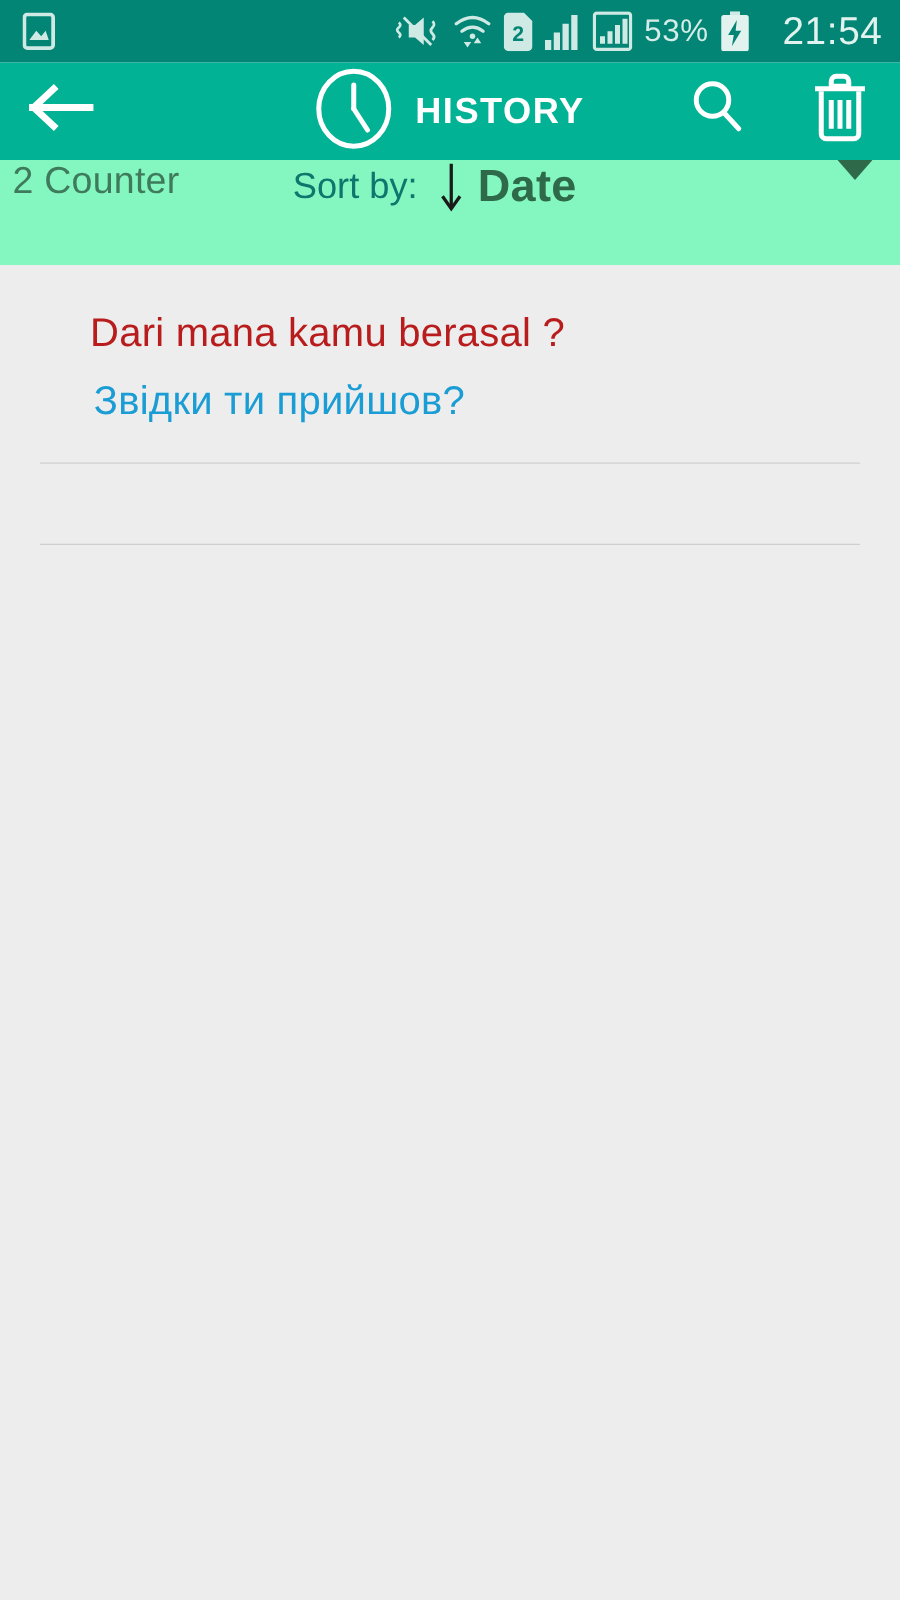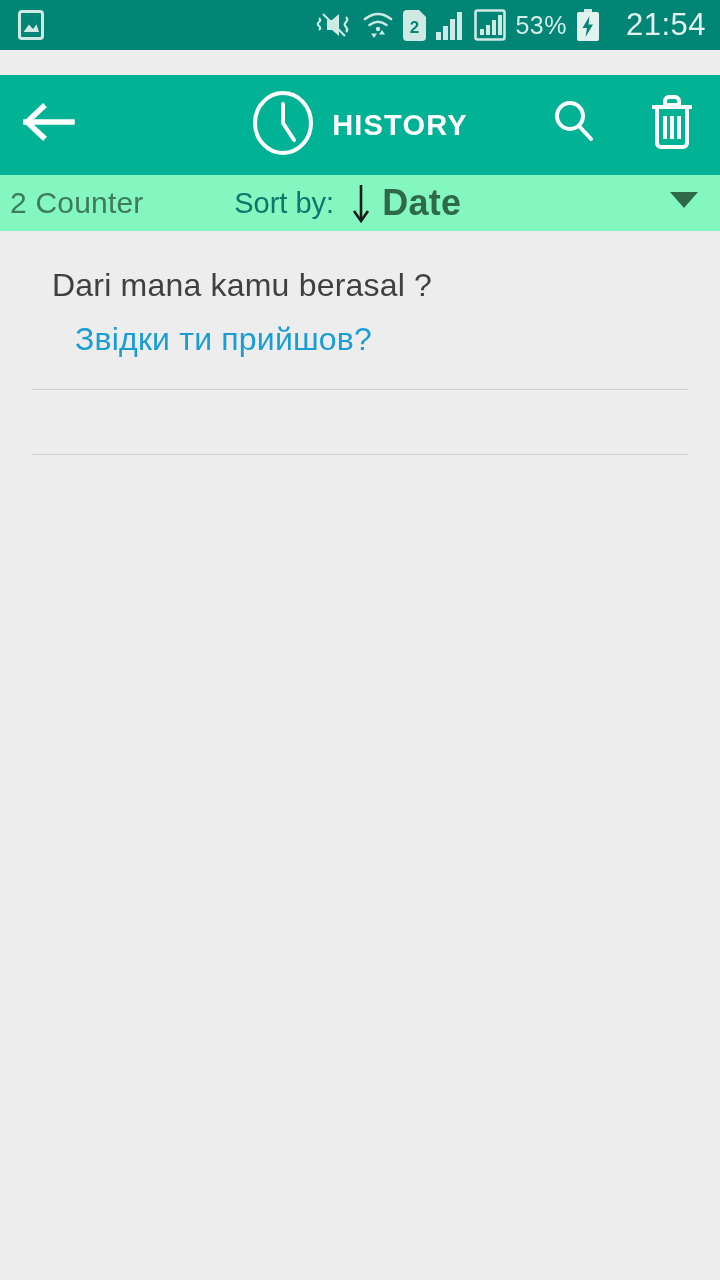--- a/index.html
+++ b/index.html
@@ -25,64 +25,63 @@
     font-size:25px; color:#d5ece8; letter-spacing:.5px;
     font-family:"Liberation Sans", sans-serif;
   }
   .sb-clock{
     font-size:31px; color:#e2f2ef; letter-spacing:.5px;
     margin-left:17px; font-family:"Liberation Sans", sans-serif;
   }
 
   
   .appbar{
-    height:100px; width:100%;
+    height:78px; width:100%;
     background:#02b295;
     display:flex; align-items:center;
     padding:0 24px 2px 22px;
     position:relative;
-    margin-top:25px;
   }
   .ab-back{ width:62px; display:flex; align-items:center; justify-content:flex-start; cursor:pointer;}
   .ab-center{
     position:absolute; left:0; right:0; top:0; bottom:0;
     display:flex; align-items:center; justify-content:center; gap:18px;
     pointer-events:none;
   }
   .ab-title{
     color:#ffffff; font-size:29px; font-weight:bold;
     letter-spacing:1.2px;
   }
   .ab-actions{ margin-left:auto; display:flex; align-items:center; gap:52px; z-index:2;}
   .ab-actions > div{ cursor:pointer; }
 
   
   .sortbar{
-    height:56px; width:100%;
+    height:84px; width:100%;
     background:#84f6bf;
-    display:flex; align-items:center;
+    display:flex; align-items:flex-start;
     padding:0 22px 0 10px;
   }
   .counter{
     font-size:30px; color:#3f7a5c; letter-spacing:.2px;
   }
   .sort-group{
     margin-left:auto; display:flex; align-items:center;
   }
   .sort-label{ font-size:29px; color:#0f766e; }
   .sort-arrow{ margin:0 10px 0 16px; display:flex; align-items:center; }
   .sort-value{ font-size:36px; font-weight:bold; color:#2e6a4a; letter-spacing:.3px;}
   .sort-caret{ margin-left:auto; padding-left:118px; display:flex; align-items:center; cursor:pointer;}
 
   
   .list{ width:100%; background:#ededed; }
   .item{ padding:34px 0 0 0; cursor:pointer; }
   .item-src{
-    font-size:32px; color:#404040; padding:0 32px 0 52px;
-    line-height:1.25; letter-spacing:.2px;
+    font-size:32px; color:#b91c1c; padding:0 32px 0 52px;
+    line-height:1.25; letter-spacing:.2px;margin-left:20px;
   }
   .item-dst{
     font-size:32px; color:#1a9dd4; padding:14px 32px 0 75px;
     line-height:1.25; letter-spacing:.2px;
   }
   .divider{
     height:1px; background:#cfcfcf;
     margin:30px 32px 0 32px;
   }
 </style>

